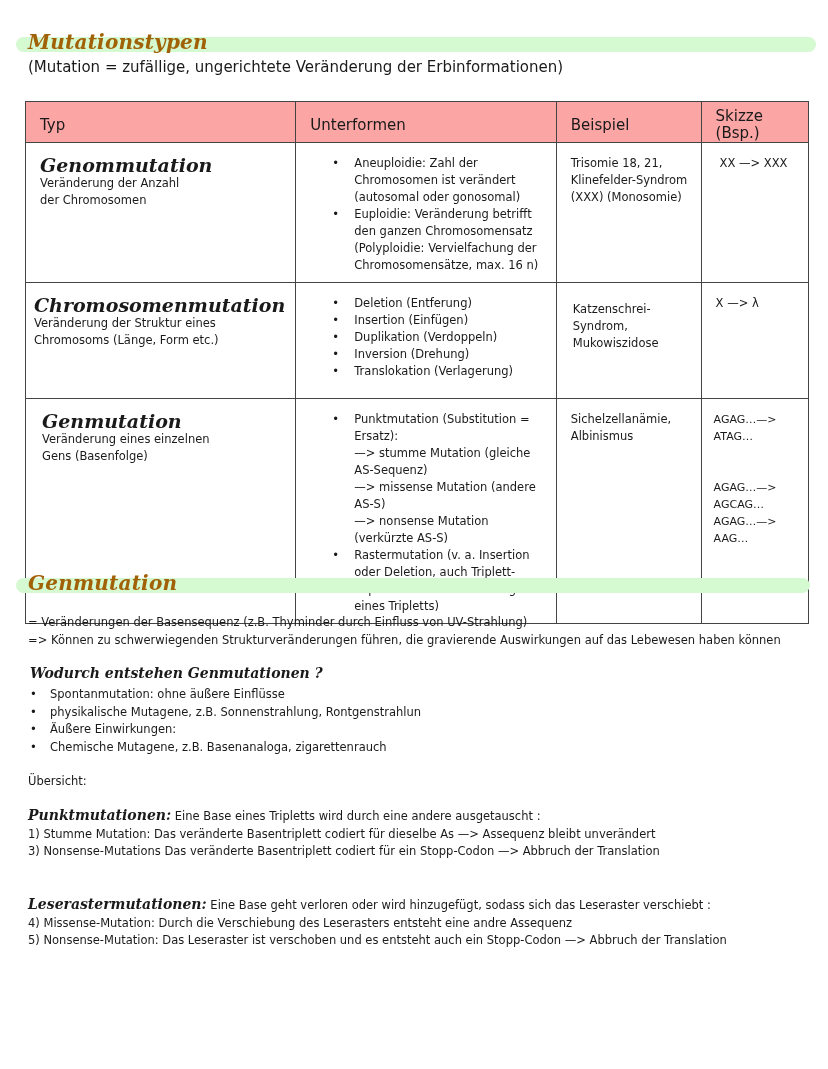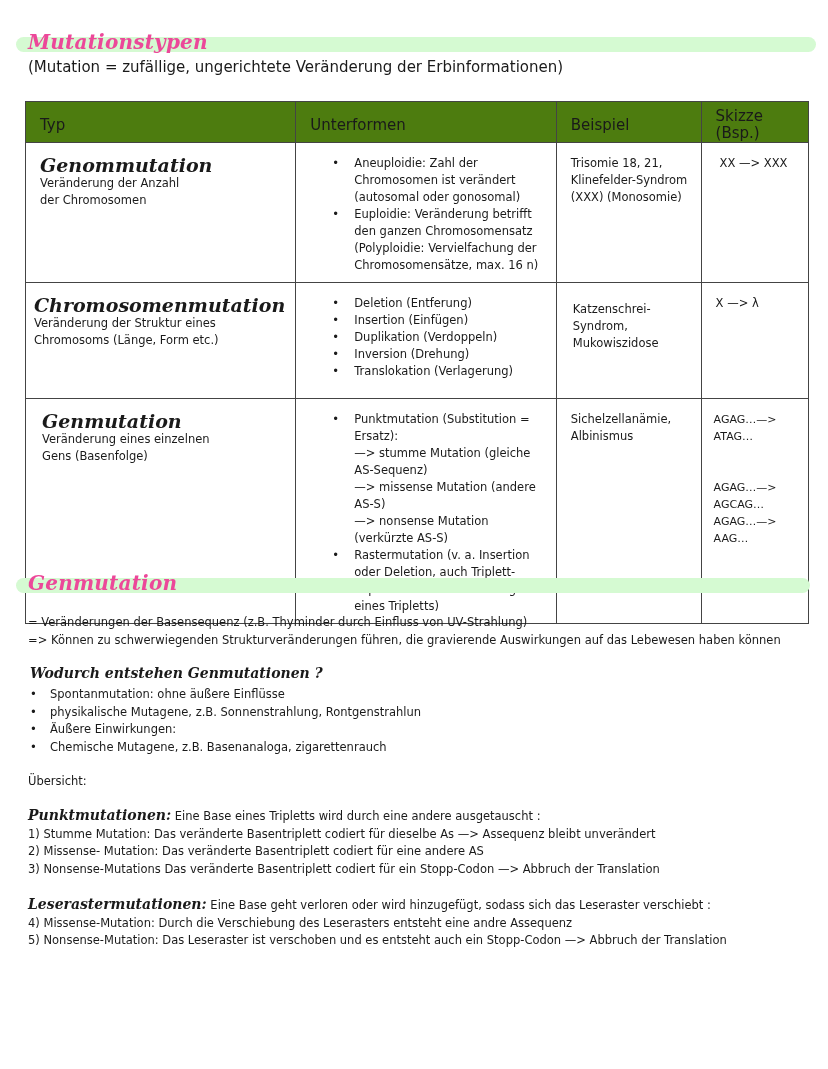--- a/index.html
+++ b/index.html
@@ -1,26 +1,26 @@
 <!DOCTYPE html>
 <html><head>
   <meta charset="utf-8">
   <style>
     html, body { margin: 0; padding: 0; background: #ffffff; }
     body { width: 828px; height: 1069px; position: relative; overflow: hidden;
            font-family: "DejaVu Sans", sans-serif; color: #1a1a1a; }
     .hl-bar { position: absolute; left: 16px; height: 15px; background: #d5fad2; border-radius: 8px; }
     .script-title { position: absolute; font-family: "DejaVu Serif", serif; font-style: italic; font-weight: bold;
-                    color: #ec4899; letter-spacing: 0.2px; }
+                    color: #a16207; letter-spacing: 0.2px; }
     .subtitle { position: absolute; left: 28px; top: 58px; font-size: 15px; }
 
     table.mut { position: absolute; left: 25px; top: 101px; width: 784px; border-collapse: collapse;
                 font-size: 11.5px; line-height: 17px; }
     table.mut td, table.mut th { border: 1.5px solid #444; vertical-align: top; padding: 0; }
-    table.mut th { background: #4d7c0f; height: 33px; text-align: left; font-weight: normal;
+    table.mut th { background: #fca5a5; height: 33px; text-align: left; font-weight: normal;
                    font-size: 15px; padding: 6px 14px 0 14px; vertical-align: middle; }
     .c1 { width: 201px; } .c2 { width: 330px; } .c3 { width: 129px; } .c4 { width: 120px; }
     .cell { padding: 12px 10px 8px 14px; }
     .typ-name { font-family: "DejaVu Serif", serif; font-style: italic; font-weight: bold; font-size: 19px; line-height: 20px; }
     ul.bl { margin: 0; padding: 0 0 0 22px; list-style: none; }
     ul.bl li { position: relative; }
     ul.bl li::before { content: "•"; position: absolute; left: -22px; top: 0; }
     .sub { display: block; padding-left: 0; }
     .row1 td { height: 113px; } .row2 td { height: 115px; } .row3 td { height: 153px; }
 
@@ -143,21 +143,20 @@
   <div class="bul">physikalische Mutagene, z.B. Sonnenstrahlung, Rontgenstrahlun</div>
   <div class="bul">Äußere Einwirkungen:</div>
   <div class="bul">Chemische Mutagene, z.B. Basenanaloga, zigarettenrauch</div>
 </div>
 
 <div class="body-text" style="top:773px;">Übersicht:</div>
 
 <div class="body-text" style="top:807px;">
   <div><span class="inline-h">Punktmutationen:</span><span> Eine Base eines Tripletts wird durch eine andere ausgetauscht :</span></div>
   <div>1) Stumme Mutation: Das veränderte Basentriplett codiert für dieselbe As —&gt; Assequenz bleibt unverändert</div>
-  <div>2) Missense- Mutation: Das veränderte Basentriplett codiert für eine andere AS</div>
   <div>3) Nonsense-Mutations Das veränderte Basentriplett codiert für ein Stopp-Codon —&gt; Abbruch der Translation</div>
 </div>
 
 <div class="body-text" style="top:896px;">
   <div><span class="inline-h">Leserastermutationen:</span><span> Eine Base geht verloren oder wird hinzugefügt, sodass sich das Leseraster verschiebt :</span></div>
   <div>4) Missense-Mutation: Durch die Verschiebung des Leserasters entsteht eine andre Assequenz</div>
   <div>5) Nonsense-Mutation: Das Leseraster ist verschoben und es entsteht auch ein Stopp-Codon —&gt; Abbruch der Translation</div>
 </div>
 
 </body></html>

